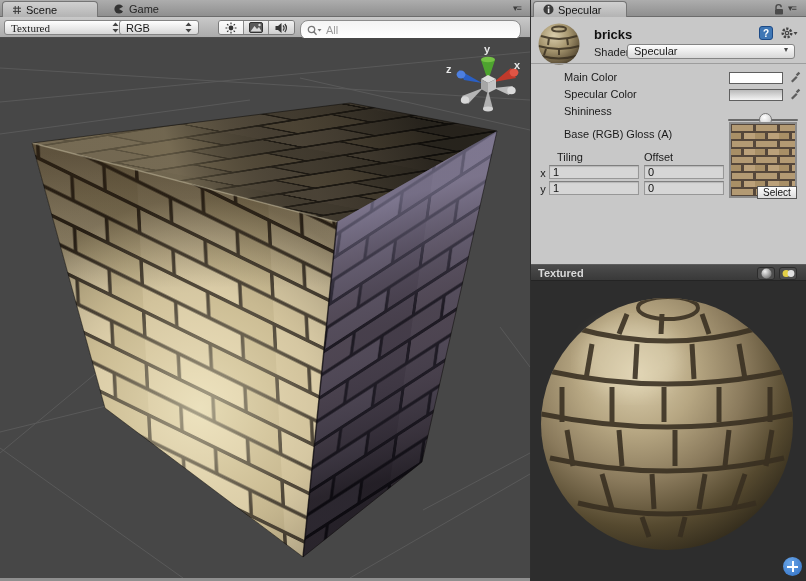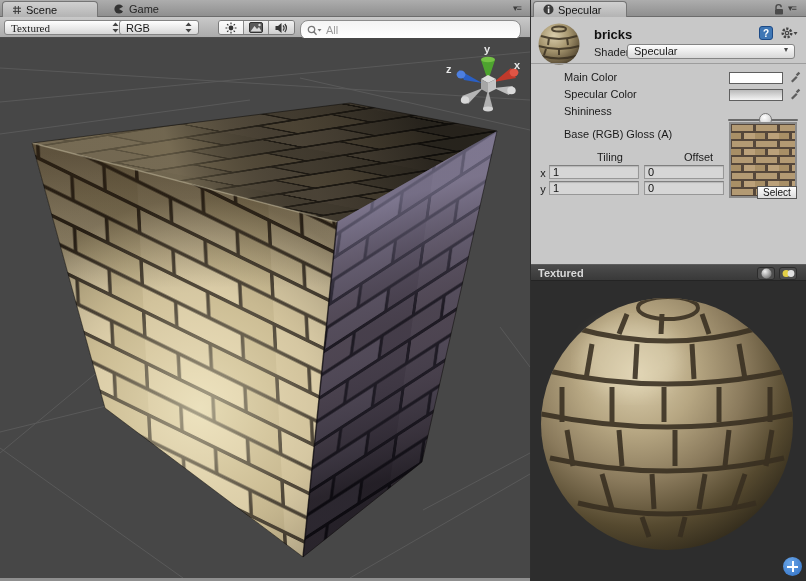--- a/index.html
+++ b/index.html
@@ -62,21 +62,21 @@
   .swatch.main { background:#ffffff; }
   .swatch.spec { background:linear-gradient(#b9b9b9,#f4f4f4); }
   .dropper { position:absolute; left:258px; width:12px; height:12px; }
   .slider { position:absolute; left:197px; top:96px; width:70px; height:13px; }
   .slider .track { position:absolute; left:0; right:0; top:6px; height:2px; background:#6a6a6a; border-radius:1px; }
   .slider .thumb { position:absolute; top:0; left:53%; width:13px; height:13px; margin-left:-6px; border-radius:50%;
                    background:radial-gradient(circle at 40% 30%, #ffffff, #c2c2c2); border:1px solid #787878; }
   .texthumb { position:absolute; left:198px; top:105px; width:68px; height:76px; border:2px solid #8b8b8b; background:#55473a; }
   .selectbtn { position:absolute; left:226px; top:169px; width:40px; height:13px; background:linear-gradient(#fefefe,#dcdcdc);
                border:1px solid #565656; font-size:10px; display:flex; align-items:center; justify-content:center; color:#111; }
-  .colhdr { position:absolute; top:134px; color:#1b1b1b;margin-left:40px; }
+  .colhdr { position:absolute; top:134px; color:#1b1b1b; }
   .axislbl { position:absolute; width:8px; text-align:center; color:#1b1b1b; }
   .uvinput { position:absolute; height:14px; background:#d6d6d6; border:1px solid #979797; border-top-color:#7f7f7f;
              font-family:"Liberation Sans",sans-serif; font-size:11px; color:#111; padding:0 3px;
              box-shadow:inset 0 1px 1px rgba(0,0,0,0.15); }
 
   
   .pvheader { position:absolute; left:0; top:264px; width:275px; height:17px;
               background:linear-gradient(#4c4c4c,#393939); border-top:1px solid #5e5e5e; border-bottom:1px solid #242424; }
   .pvtitle { position:absolute; left:7px; top:2px; font-weight:bold; color:#d9d9d9; }
   .pvbtn { position:absolute; top:2px; width:18px; height:13px; border-radius:3px; background:#4e4e4e;

